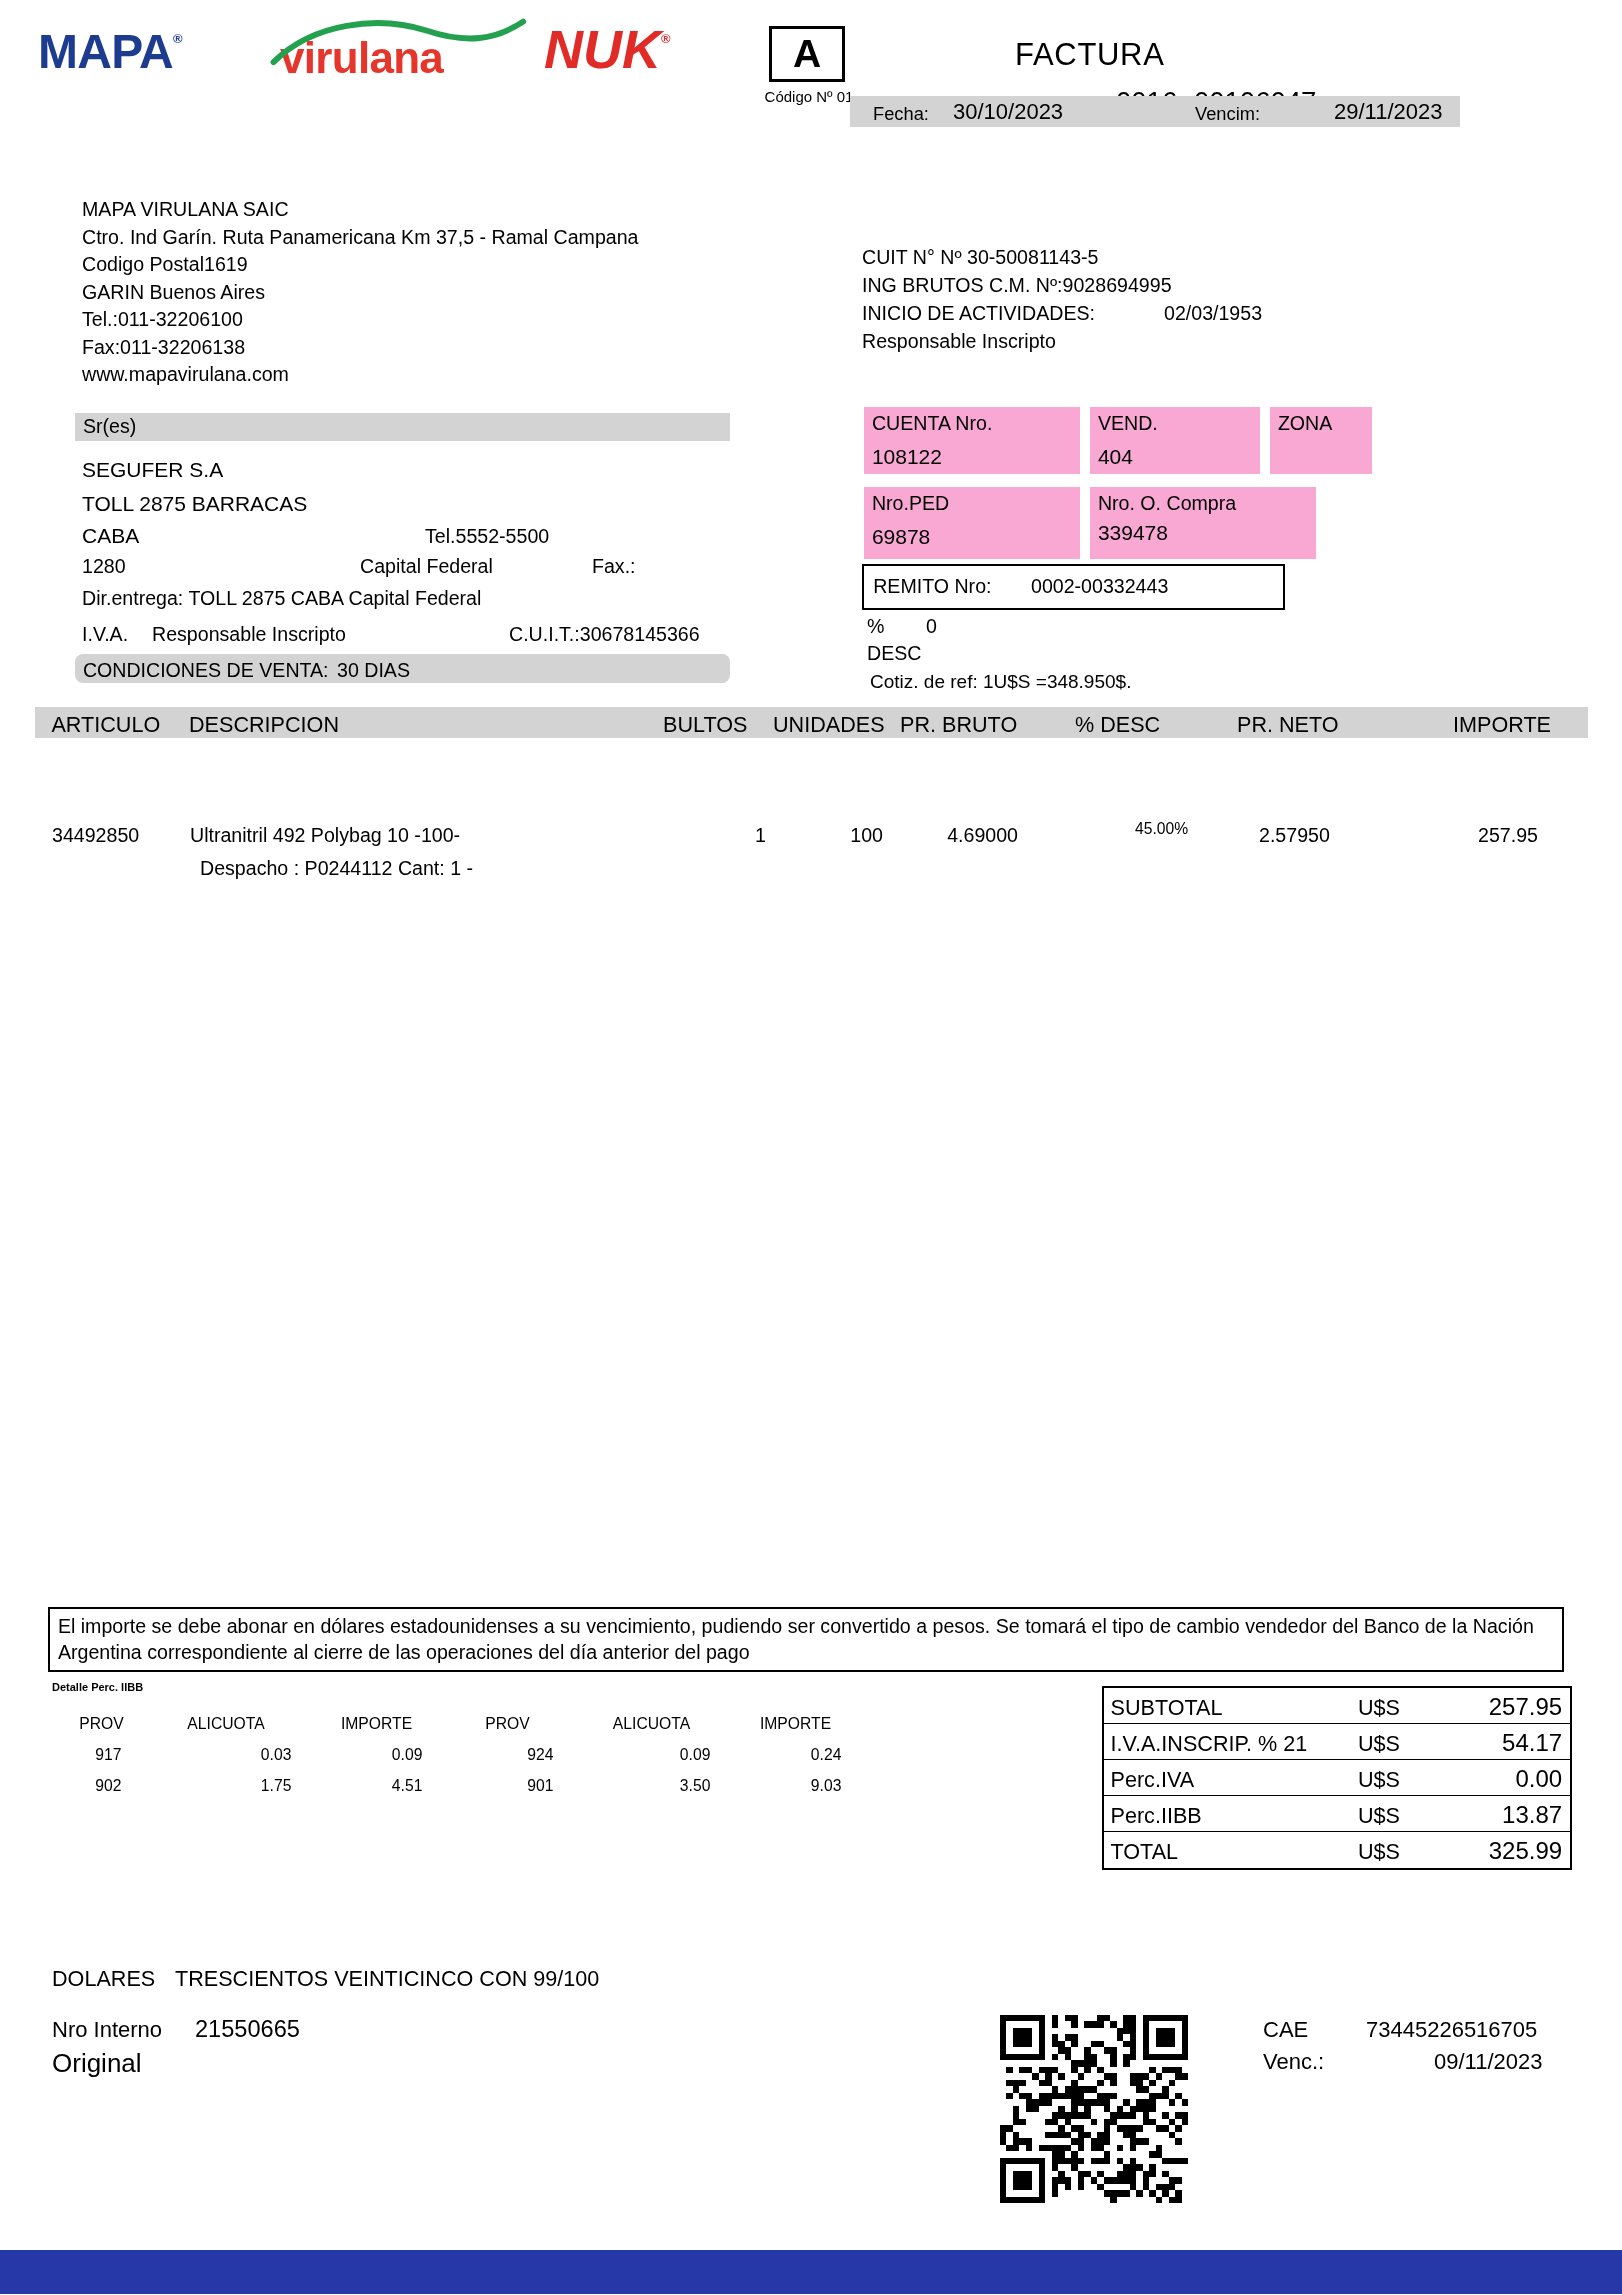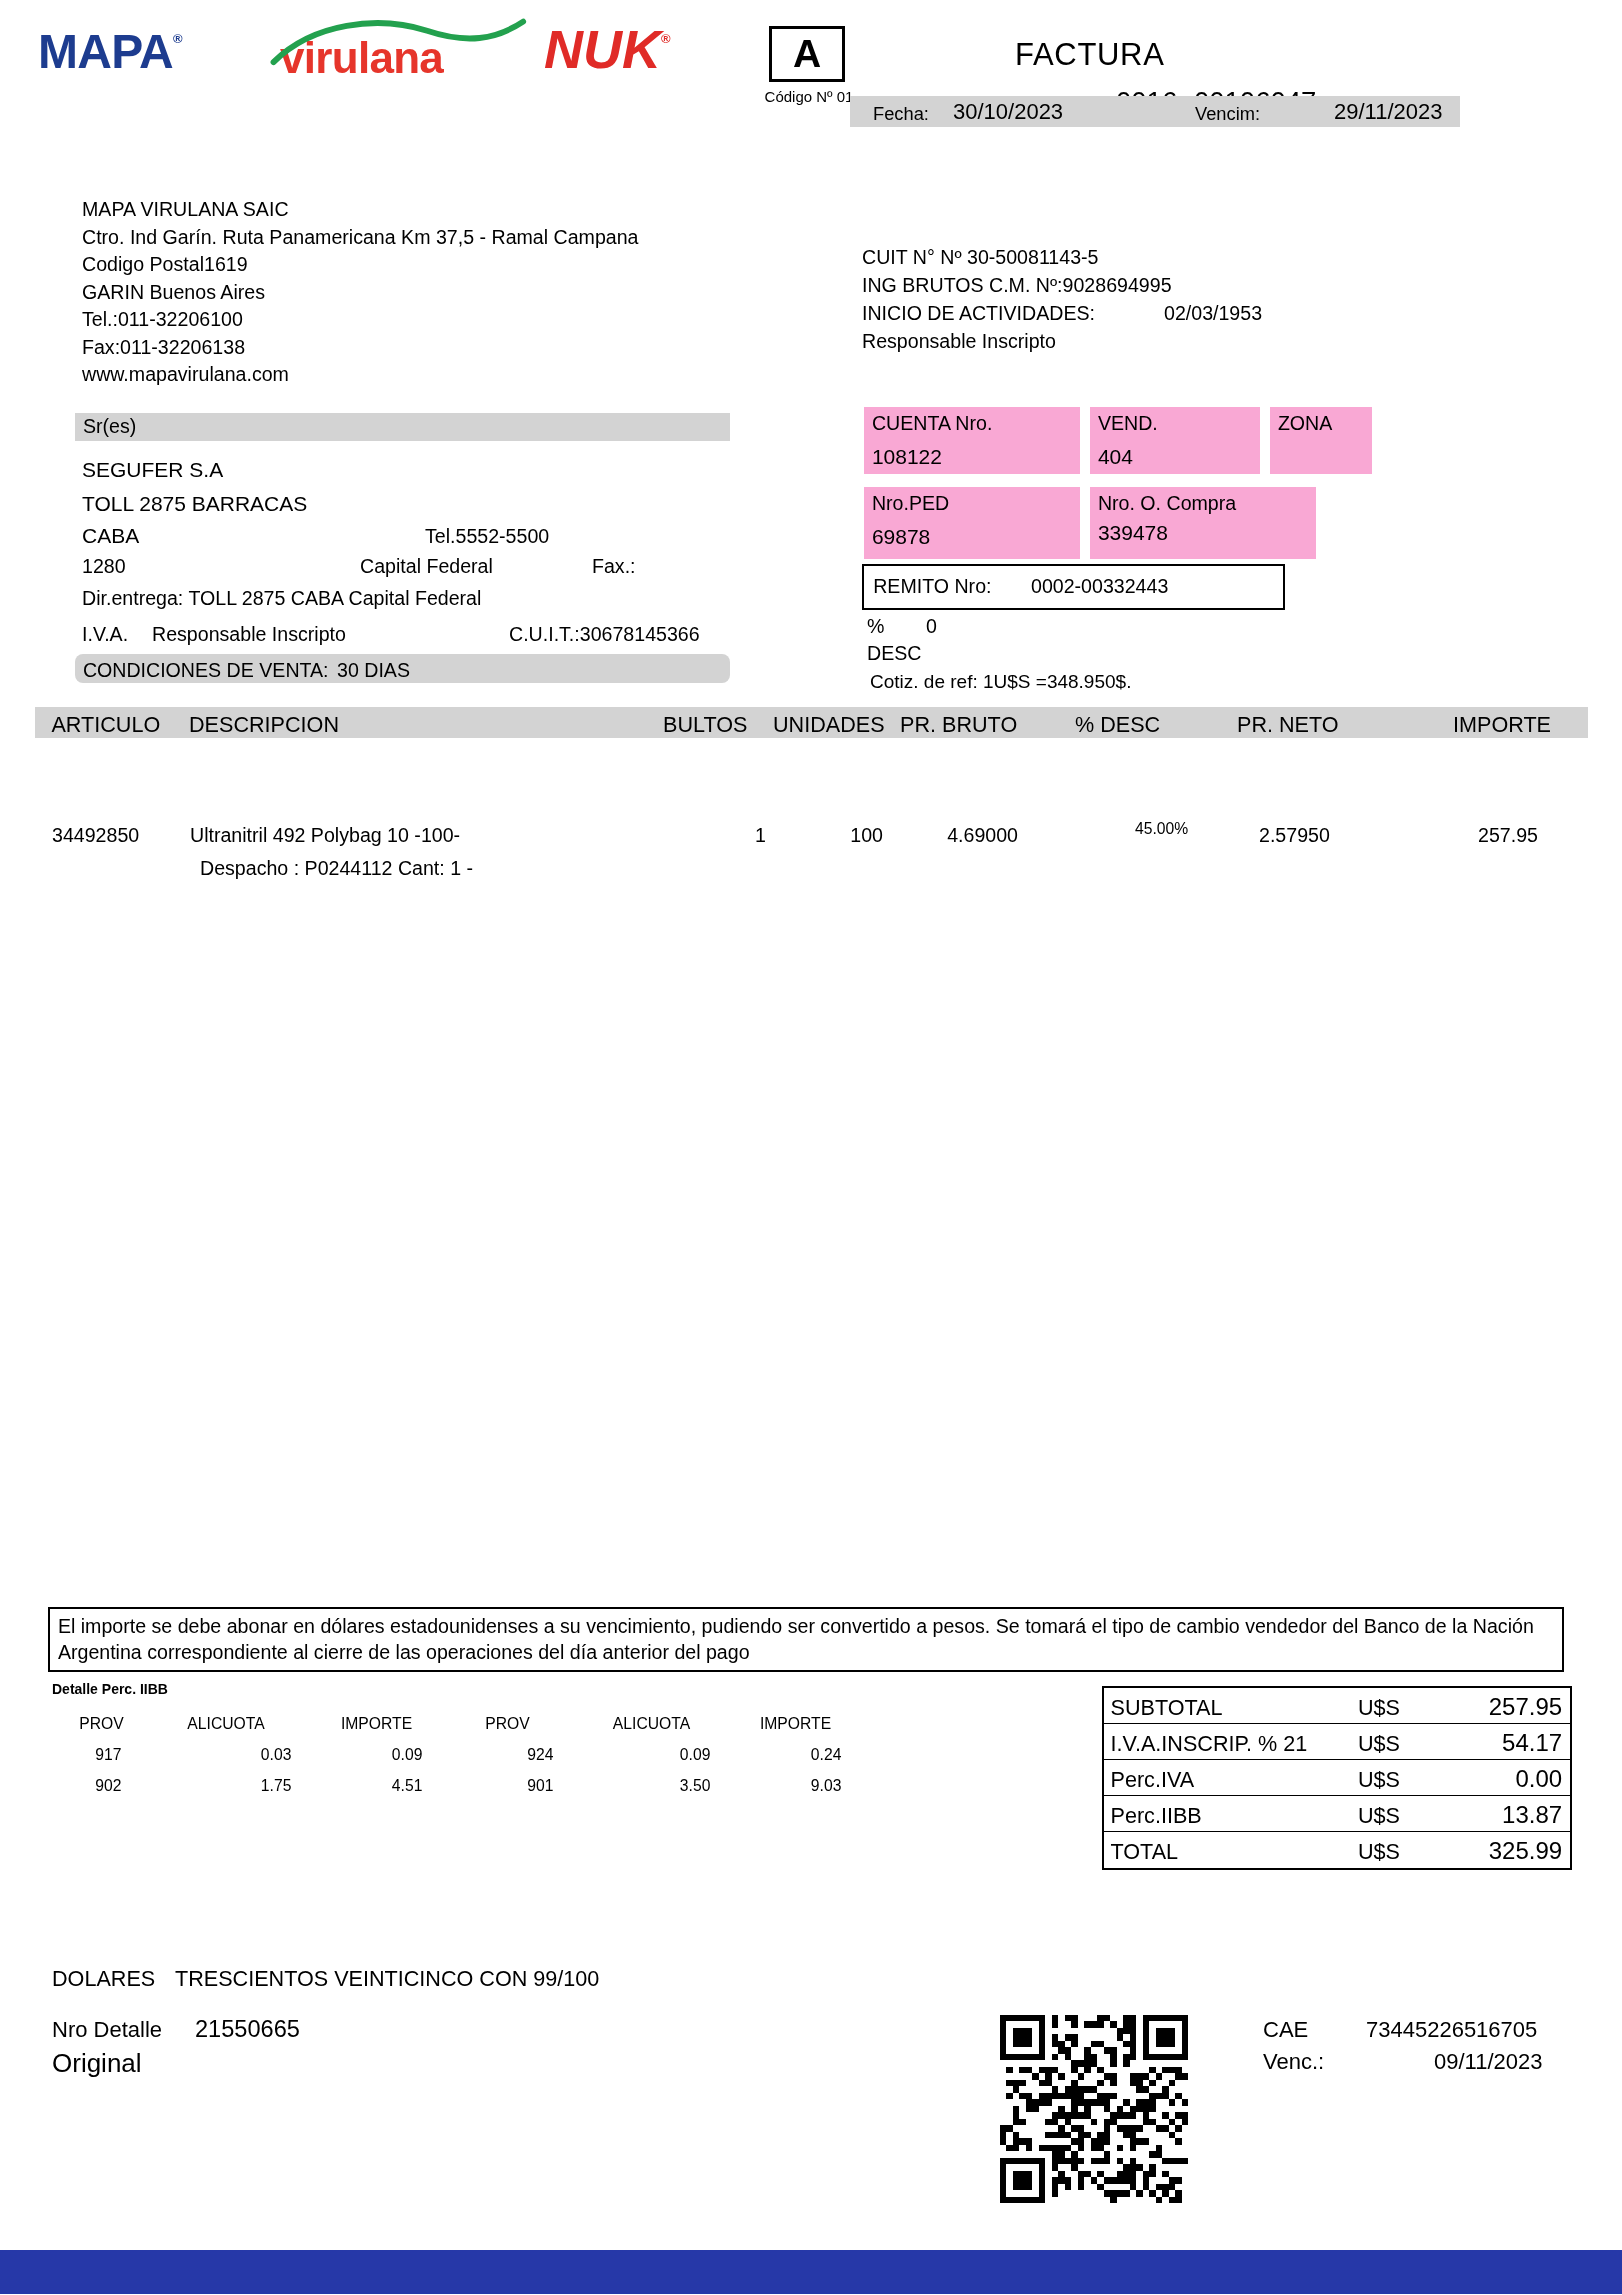--- a/index.html
+++ b/index.html
@@ -157,21 +157,21 @@
     <span class="abs cellnum" style="left:720px; top:824px; width:46px; font-size:19.6px;">1</span>
     <span class="abs cellnum" style="left:824px; top:824px; width:59px; font-size:19.6px;">100</span>
     <span class="abs cellnum" style="left:926px; top:824px; width:92px; font-size:19.6px;">4.69000</span>
     <span class="abs" style="left:1135px; top:820px; font-size:15.7px;">45.00%</span>
     <span class="abs" style="left:1259px; top:824px; font-size:19.6px;">2.57950</span>
     <span class="abs cellnum" style="left:1456px; top:824px; width:82px; font-size:19.6px;">257.95</span>
   </div>
 
   <div class="abs legalbox" style="left:48px; top:1607px; width:1516px;">El importe se debe abonar en dólares estadounidenses a su vencimiento, pudiendo ser convertido a pesos. Se tomará el tipo de cambio vendedor del Banco de la Nación Argentina correspondiente al cierre de las operaciones del día anterior del pago</div>
 
-  <div class="abs" style="left:52px; top:1681px; font-size:14px; font-weight:bold;">Detalle Perc. IIBB</div>
+  <div class="abs" style="left:52px; top:1681px; font-size:11px; font-weight:bold;">Detalle Perc. IIBB</div>
 
   <div class="abs percgrid" style="left:62px; top:1711px;">
     <div class="h">PROV</div>
     <div class="h">ALICUOTA</div>
     <div class="h">IMPORTE</div>
     <div class="h">PROV</div>
     <div class="h">ALICUOTA</div>
     <div class="h">IMPORTE</div>
 
     <div class="v">917</div>
@@ -213,21 +213,21 @@
     <div class="trow">
       <span class="tl">TOTAL</span>
       <span class="tc">U$S</span>
       <span class="tv">325.99</span>
     </div>
   </div>
 
   <div class="abs" style="left:52px; top:1966px; font-size:21.6px;">DOLARES</div>
   <div class="abs" style="left:175px; top:1966px; font-size:21.6px;">TRESCIENTOS VEINTICINCO CON 99/100</div>
 
-  <div class="abs" style="left:52px; top:2017px; font-size:22px;">Nro Detalle</div>
+  <div class="abs" style="left:52px; top:2017px; font-size:22px;">Nro Interno</div>
   <div class="abs" style="left:195px; top:2016px; font-size:23.6px;">21550665</div>
   <div class="abs" style="left:52px; top:2048px; font-size:26px;">Original</div>
 
   <div class="abs" style="left:1000px; top:2015px; width:188px; height:188px;">
     <svg class="qr" viewBox="0 0 29 29" width="188" height="188" fill="#000">
         <rect x="8" y="0" width="1" height="1"></rect>
         <rect x="10" y="0" width="1" height="1"></rect>
         <rect x="11" y="0" width="1" height="1"></rect>
         <rect x="15" y="0" width="1" height="1"></rect>
         <rect x="16" y="0" width="1" height="1"></rect>

